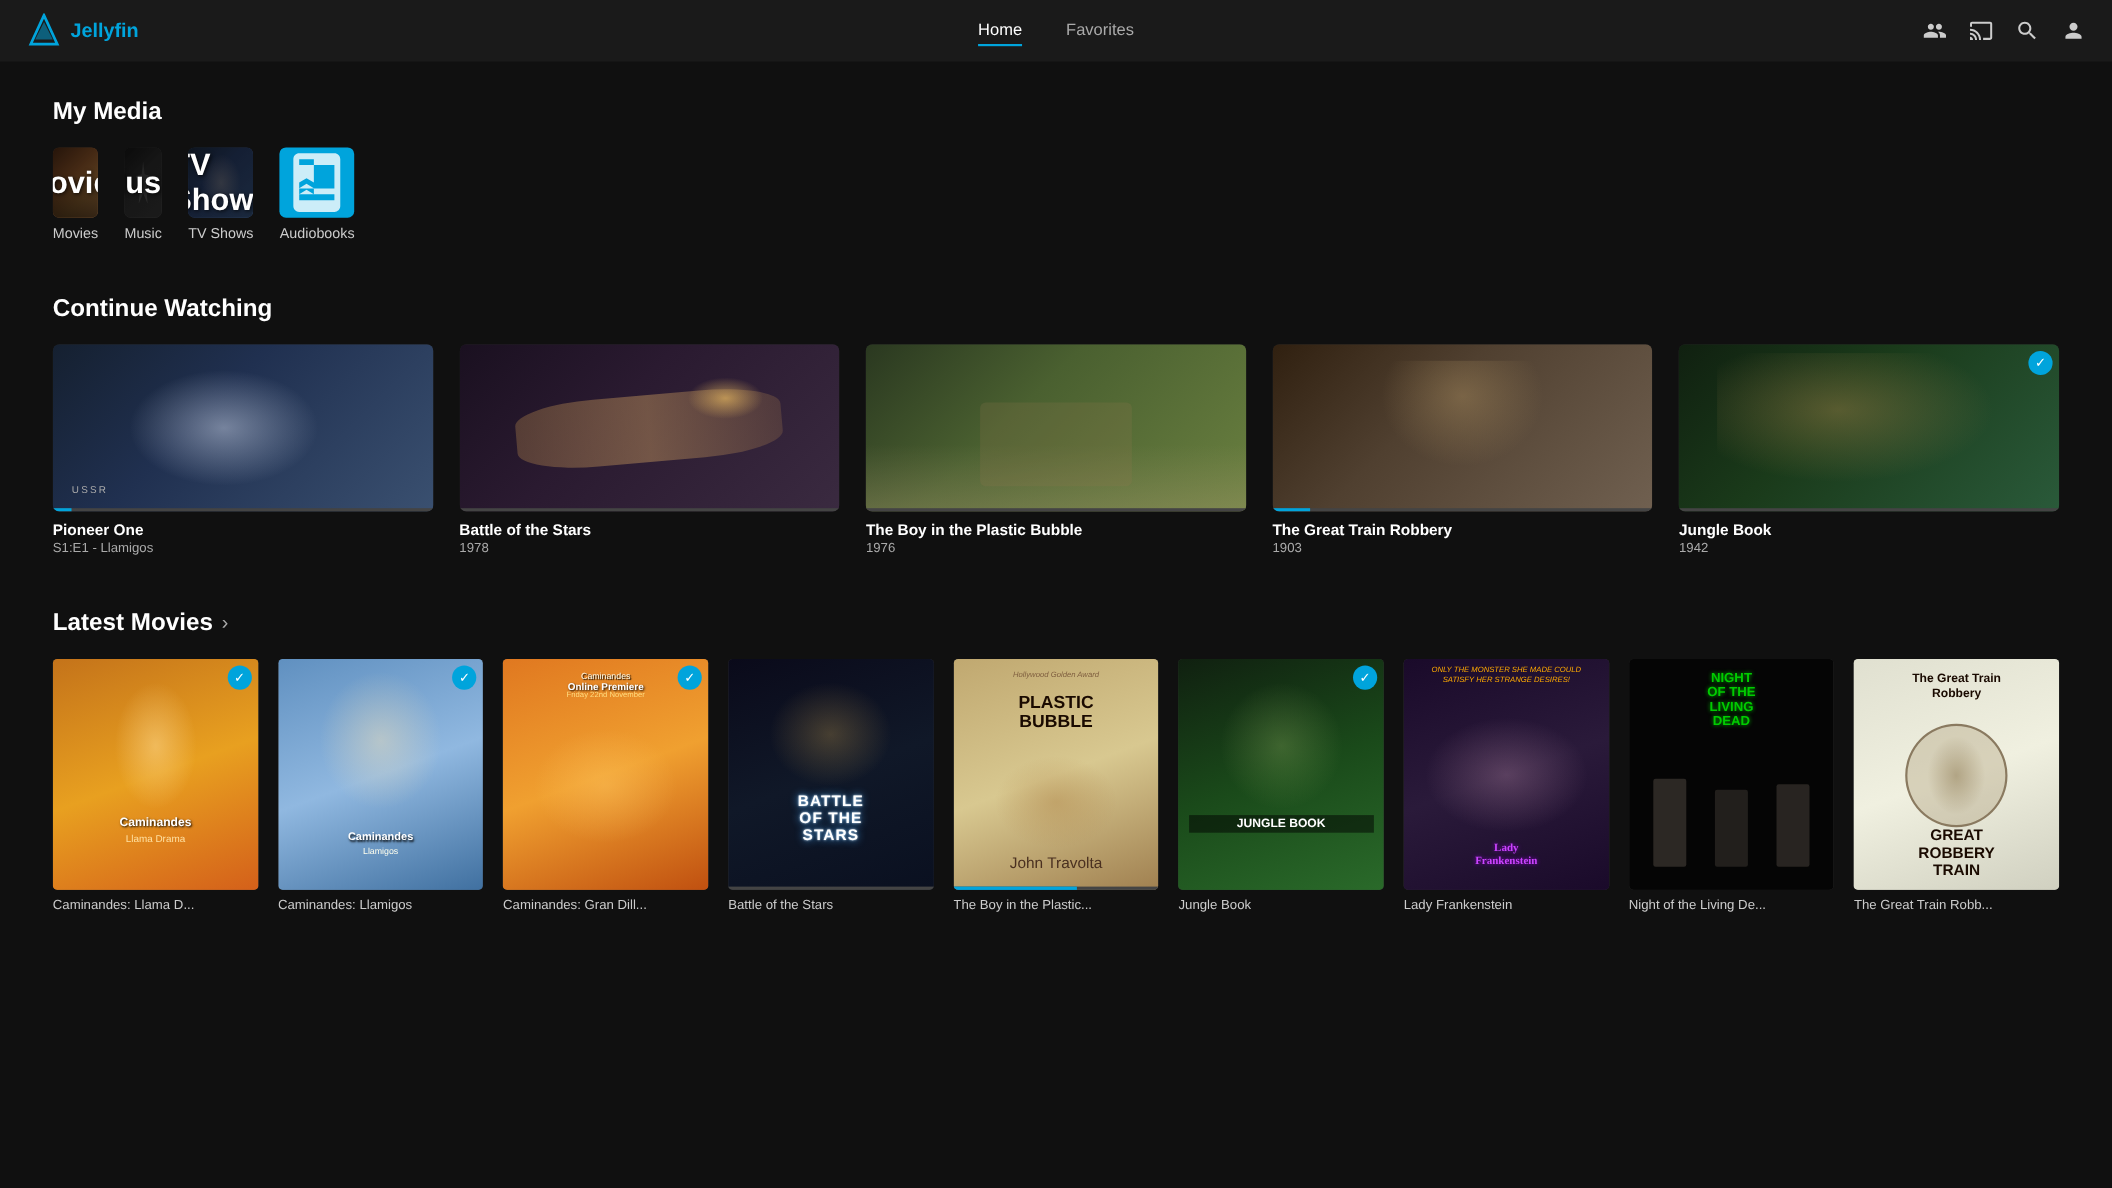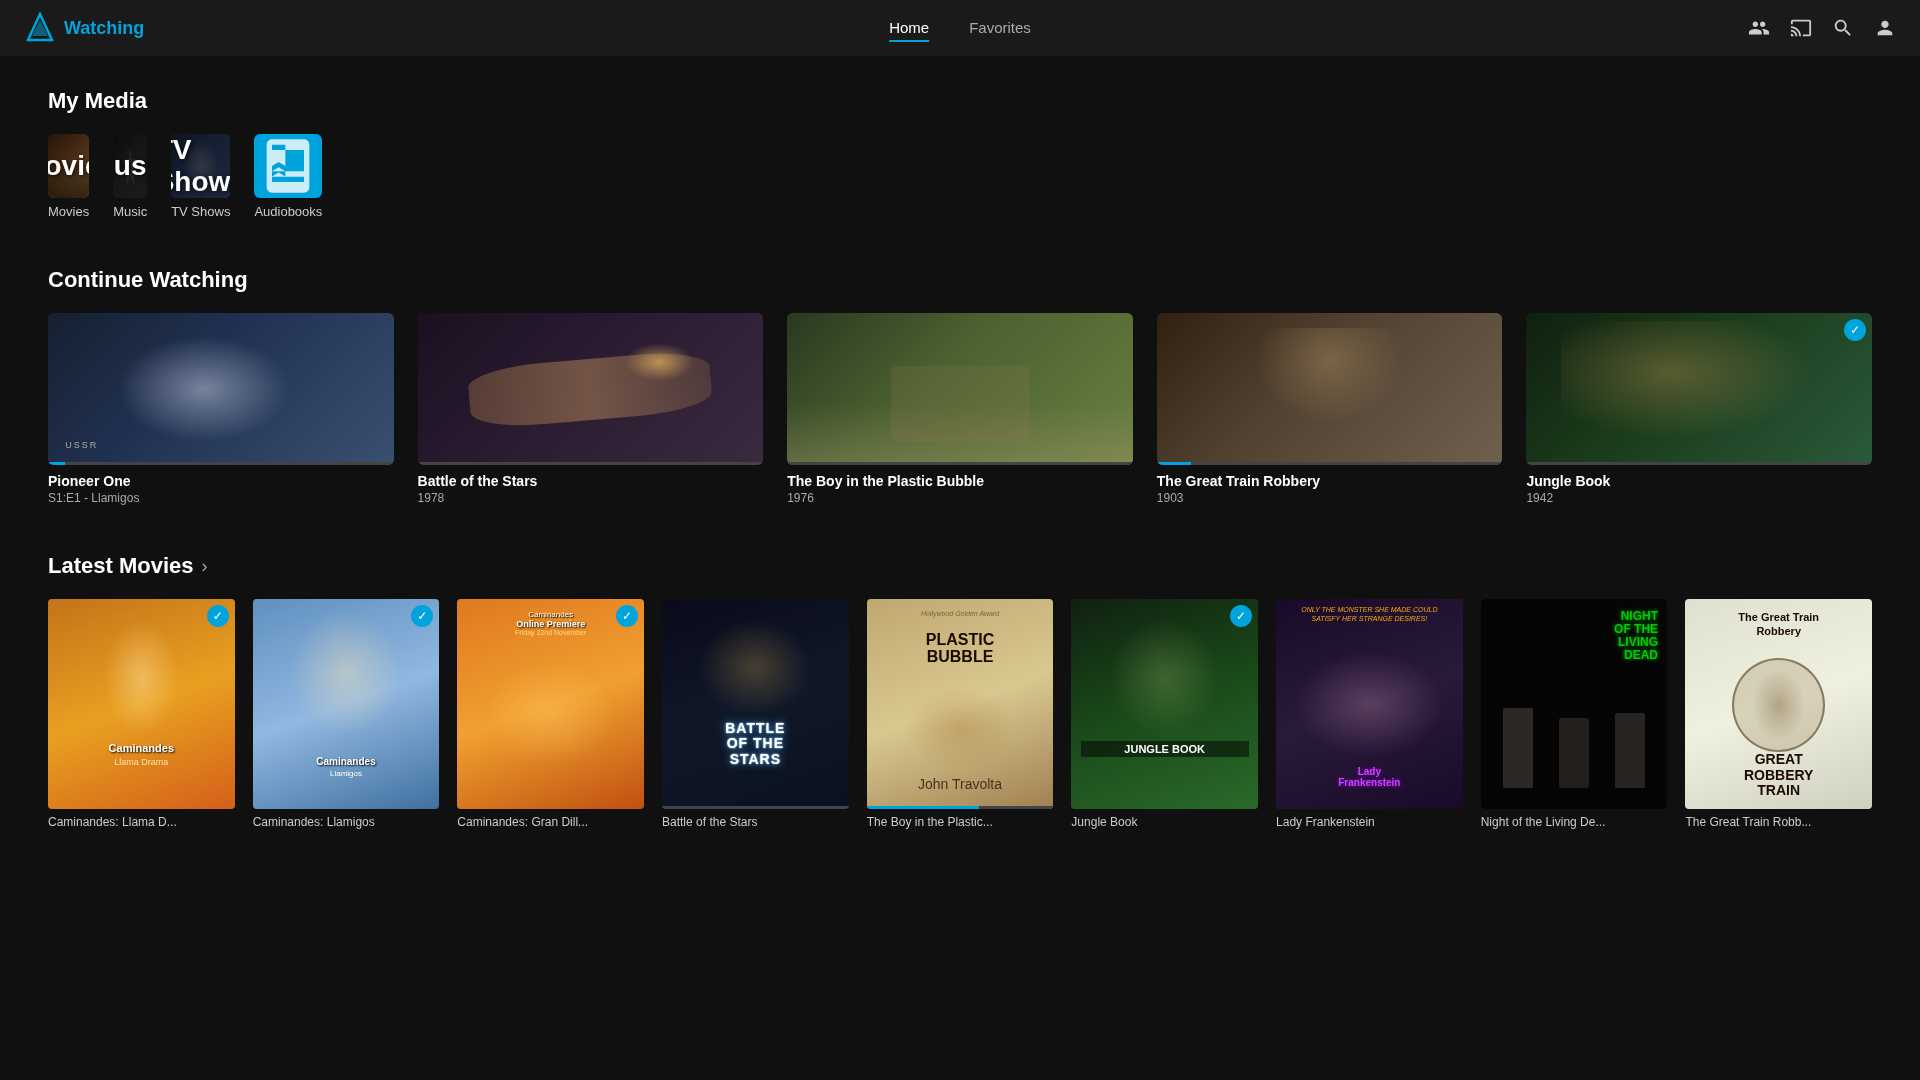--- a/index.html
+++ b/index.html
@@ -276,21 +276,21 @@
   </style>
 </head>
 <body>
 
 <header class="header">
   <div class="header-logo">
     <svg class="logo-icon" viewBox="0 0 32 32" fill="none">
       <polygon points="16,2 4,28 28,28" fill="none" stroke="#00a4dc" stroke-width="2.5"></polygon>
       <polygon points="16,8 8,24 24,24" fill="#00a4dc" opacity="0.5"></polygon>
     </svg>
-    <span>Watching</span>
+    <span>Jellyfin</span>
   </div>
 
   <nav class="header-nav">
     <span class="nav-item active">Home</span>
     <span class="nav-item">Favorites</span>
   </nav>
 
   <div class="header-actions">
     <div class="header-icon">
       <svg width="22" height="22" viewBox="0 0 24 24" fill="#ccc">
@@ -557,31 +557,31 @@
       </div>
 
       <div class="latest-card">
         <div class="latest-card-img">
           <div class="latest-card-img-inner" style="background:linear-gradient(160deg,#1a0a2a,#2a1a3a,#1a0a2a);position:relative;">
             <div style="position:absolute;top:3%;left:5%;right:5%;text-align:center;">
               <div style="font-size:7px;color:#ffaa00;font-style:italic;line-height:1.3;">ONLY THE MONSTER SHE MADE COULD<br>SATISFY HER STRANGE DESIRES!</div>
             </div>
             <div style="position:absolute;top:25%;left:10%;width:80%;height:50%;background:radial-gradient(ellipse,rgba(200,150,180,0.3) 0%,transparent 70%);"></div>
             <div style="position:absolute;bottom:10%;left:5%;right:5%;text-align:center;">
-              <div style="font-size:10px;font-weight:800;color:#cc44ff;text-shadow:0 0 4px #8800cc;">Lady<br>Frankenstein</div>
+              <div style="font-size:10px;font-weight:800;color:#cc44ff;text-shadow:0 0 4px #8800cc;font-family:Liberation Serif, serif;">Lady<br>Frankenstein</div>
             </div>
           </div>
         </div>
         <div class="latest-card-title">Lady Frankenstein</div>
       </div>
 
       <div class="latest-card">
         <div class="latest-card-img">
           <div class="latest-card-img-inner" style="background:#050505;position:relative;">
-            <div style="position:absolute;top:5%;left:5%;right:5%;text-align:right;">
+            <div style="position:absolute;top:5%;left:5%;right:5%;text-align:center;">
               <div style="font-size:12px;font-weight:900;color:#00cc00;line-height:1.1;text-shadow:0 0 4px #00aa00;">NIGHT<br>OF THE<br>LIVING<br>DEAD</div>
             </div>
             <div style="position:absolute;bottom:10%;left:5%;right:5%;display:flex;justify-content:space-around;">
               <div style="width:18%;height:80px;background:rgba(200,180,160,0.2);border-radius:2px;"></div>
               <div style="width:18%;height:70px;background:rgba(200,180,160,0.15);border-radius:2px;margin-top:10px;"></div>
               <div style="width:18%;height:75px;background:rgba(200,180,160,0.18);border-radius:2px;margin-top:5px;"></div>
             </div>
           </div>
         </div>
         <div class="latest-card-title">Night of the Living De...</div>

